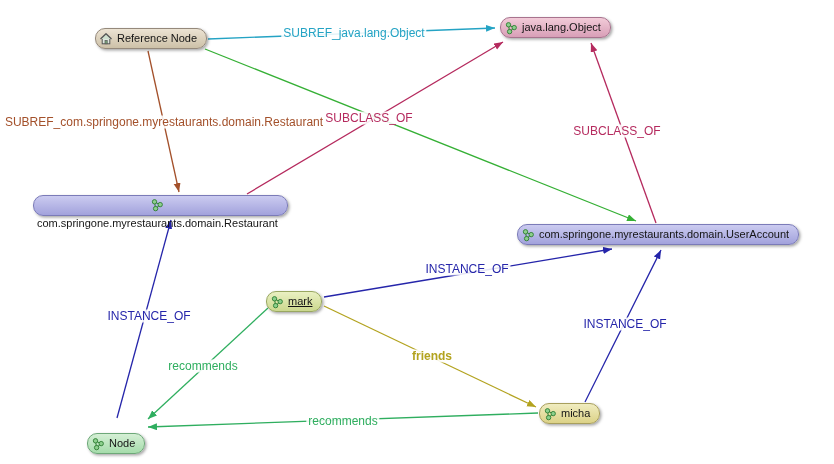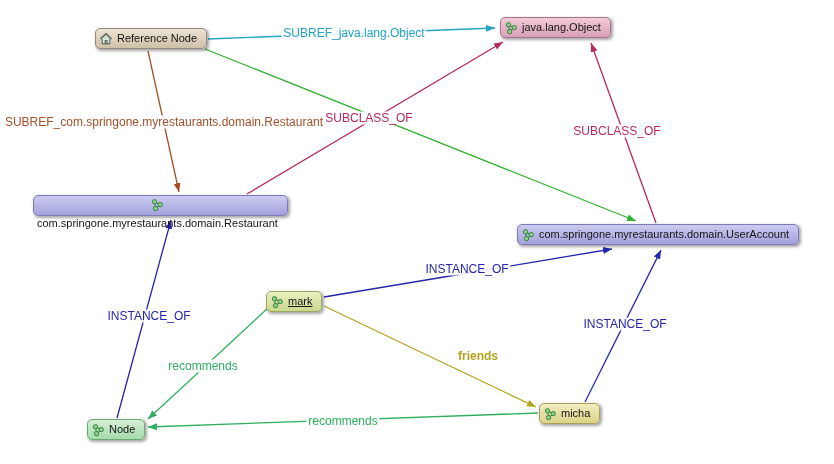--- a/index.html
+++ b/index.html
@@ -25,21 +25,21 @@
     height: 464px;
   }
   .graph-node {
     position: absolute;
     display: flex;
     align-items: center;
     gap: 4px;
     height: 15px;
     padding: 2px 9px 2px 3px;
     border: 1px solid #888;
-    border-radius: 5px;
+    border-radius: 10px;
     font-size: 11px;
     color: #141414;
     white-space: nowrap;
     box-shadow: 1.5px 1.5px 3px rgba(0,0,0,0.35);
     cursor: default;
     line-height: 15px;
   }
   .node-icon {
     display: inline-flex;
     width: 14px;
@@ -112,21 +112,21 @@
       <line x1="538" y1="413" x2="148" y2="427" stroke="#2fae5f" stroke-width="1.3" marker-end="url(#arrow10)"></line>
     </svg>
 <div class="edge-label" style="left: 354px; top: 33px; color: rgb(36, 163, 196);">SUBREF_java.lang.Object</div>
     <div class="edge-label" style="left: 164px; top: 122px; color: rgb(163, 80, 42);">SUBREF_com.springone.myrestaurants.domain.Restaurant</div>
     <div class="edge-label" style="left: 369px; top: 118px; color: rgb(181, 42, 94);">SUBCLASS_OF</div>
     <div class="edge-label" style="left: 617px; top: 131px; color: rgb(181, 42, 94);">SUBCLASS_OF</div>
     <div class="edge-label" style="left: 467px; top: 269px; color: rgb(37, 37, 170);">INSTANCE_OF</div>
     <div class="edge-label" style="left: 149px; top: 316px; color: rgb(37, 37, 170);">INSTANCE_OF</div>
     <div class="edge-label" style="left: 625px; top: 324px; color: rgb(37, 37, 170);">INSTANCE_OF</div>
     <div class="edge-label" style="left: 203px; top: 366px; color: rgb(47, 174, 95);">recommends</div>
-    <div class="edge-label bold" style="left: 432px; top: 356px; color: rgb(179, 163, 31); margin-left: 46px;">friends</div>
+    <div class="edge-label bold" style="left: 432px; top: 356px; color: rgb(179, 163, 31);">friends</div>
     <div class="edge-label" style="left: 343px; top: 421px; color: rgb(47, 174, 95);">recommends</div>
     <div class="graph-node" style="left: 95px; top: 28px; background: linear-gradient(rgb(236, 227, 211), rgb(205, 193, 168)); border-color: rgb(149, 137, 123);">
       <span class="node-icon">
         <svg width="14" height="14" viewBox="0 0 14 14">
           <rect x="3.2" y="6.2" width="7.6" height="5.6" fill="#dfe8df" stroke="#555" stroke-width="1"></rect>
           <path d="M1.5,7 L7,1.8 L12.5,7" fill="#cfe0cf" stroke="#555" stroke-width="1.3" stroke-linejoin="round"></path>
           <rect x="6" y="8.6" width="2.2" height="3.2" fill="#7aa87a" stroke="#555" stroke-width="0.7"></rect>
         </svg>
       </span>
       <span>Reference Node</span>
@@ -189,21 +189,21 @@
           <line x1="4.5" y1="4" x2="10.2" y2="6.6" stroke="#2e7d32" stroke-width="1"></line>
           <line x1="4.5" y1="4" x2="5.6" y2="10.6" stroke="#2e7d32" stroke-width="1"></line>
           <line x1="10.2" y1="6.6" x2="5.6" y2="10.6" stroke="#2e7d32" stroke-width="1"></line>
           <circle cx="4.5" cy="3.8" r="2.2" fill="#8ccf8c" stroke="#2e7d32" stroke-width="0.9"></circle>
           <circle cx="10.2" cy="6.6" r="2.2" fill="#8ccf8c" stroke="#2e7d32" stroke-width="0.9"></circle>
           <circle cx="5.6" cy="10.6" r="2.2" fill="#8ccf8c" stroke="#2e7d32" stroke-width="0.9"></circle>
         </svg>
       </span>
       <span>micha</span>
     </div>
-    <div class="graph-node" style="left: 87px; top: 419px; background: linear-gradient(rgb(213, 239, 213), rgb(165, 220, 171)); border-color: rgb(109, 168, 120);">
+    <div class="graph-node" style="left: 87px; top: 433px; background: linear-gradient(rgb(213, 239, 213), rgb(165, 220, 171)); border-color: rgb(109, 168, 120);">
       <span class="node-icon">
         <svg width="14" height="14" viewBox="0 0 14 14">
           <line x1="4.5" y1="4" x2="10.2" y2="6.6" stroke="#2e7d32" stroke-width="1"></line>
           <line x1="4.5" y1="4" x2="5.6" y2="10.6" stroke="#2e7d32" stroke-width="1"></line>
           <line x1="10.2" y1="6.6" x2="5.6" y2="10.6" stroke="#2e7d32" stroke-width="1"></line>
           <circle cx="4.5" cy="3.8" r="2.2" fill="#8ccf8c" stroke="#2e7d32" stroke-width="0.9"></circle>
           <circle cx="10.2" cy="6.6" r="2.2" fill="#8ccf8c" stroke="#2e7d32" stroke-width="0.9"></circle>
           <circle cx="5.6" cy="10.6" r="2.2" fill="#8ccf8c" stroke="#2e7d32" stroke-width="0.9"></circle>
         </svg>
       </span>

